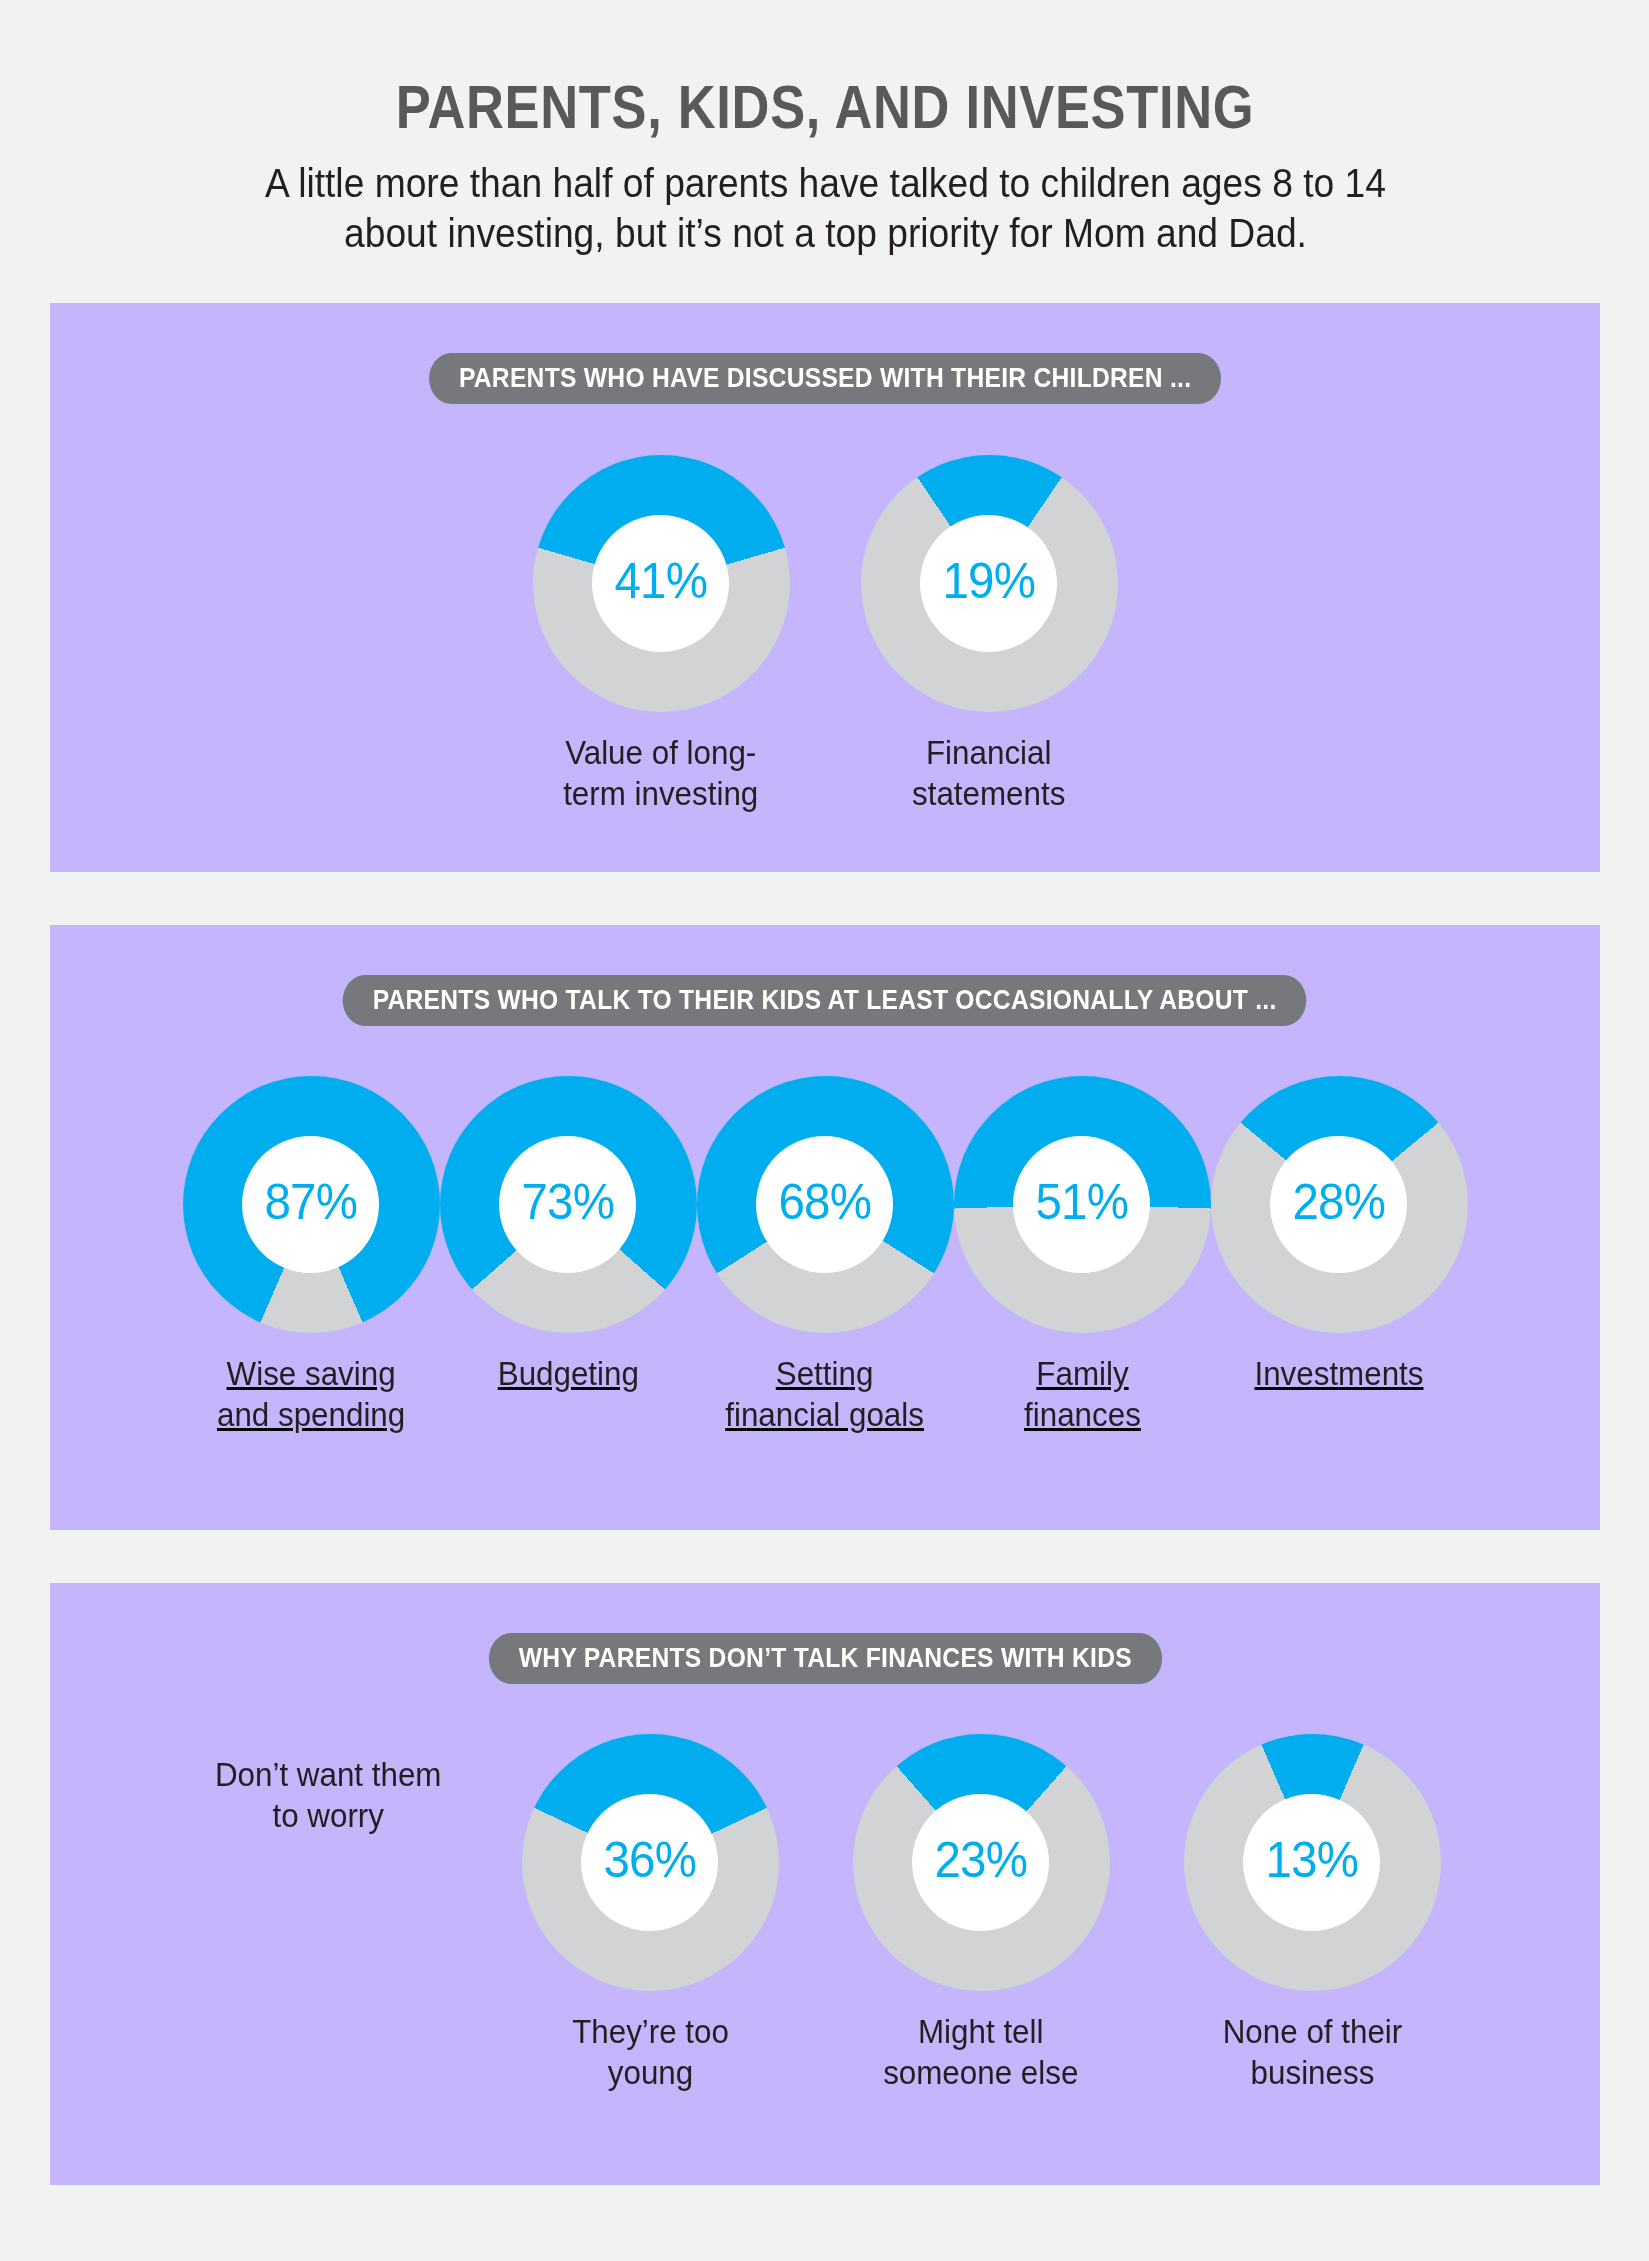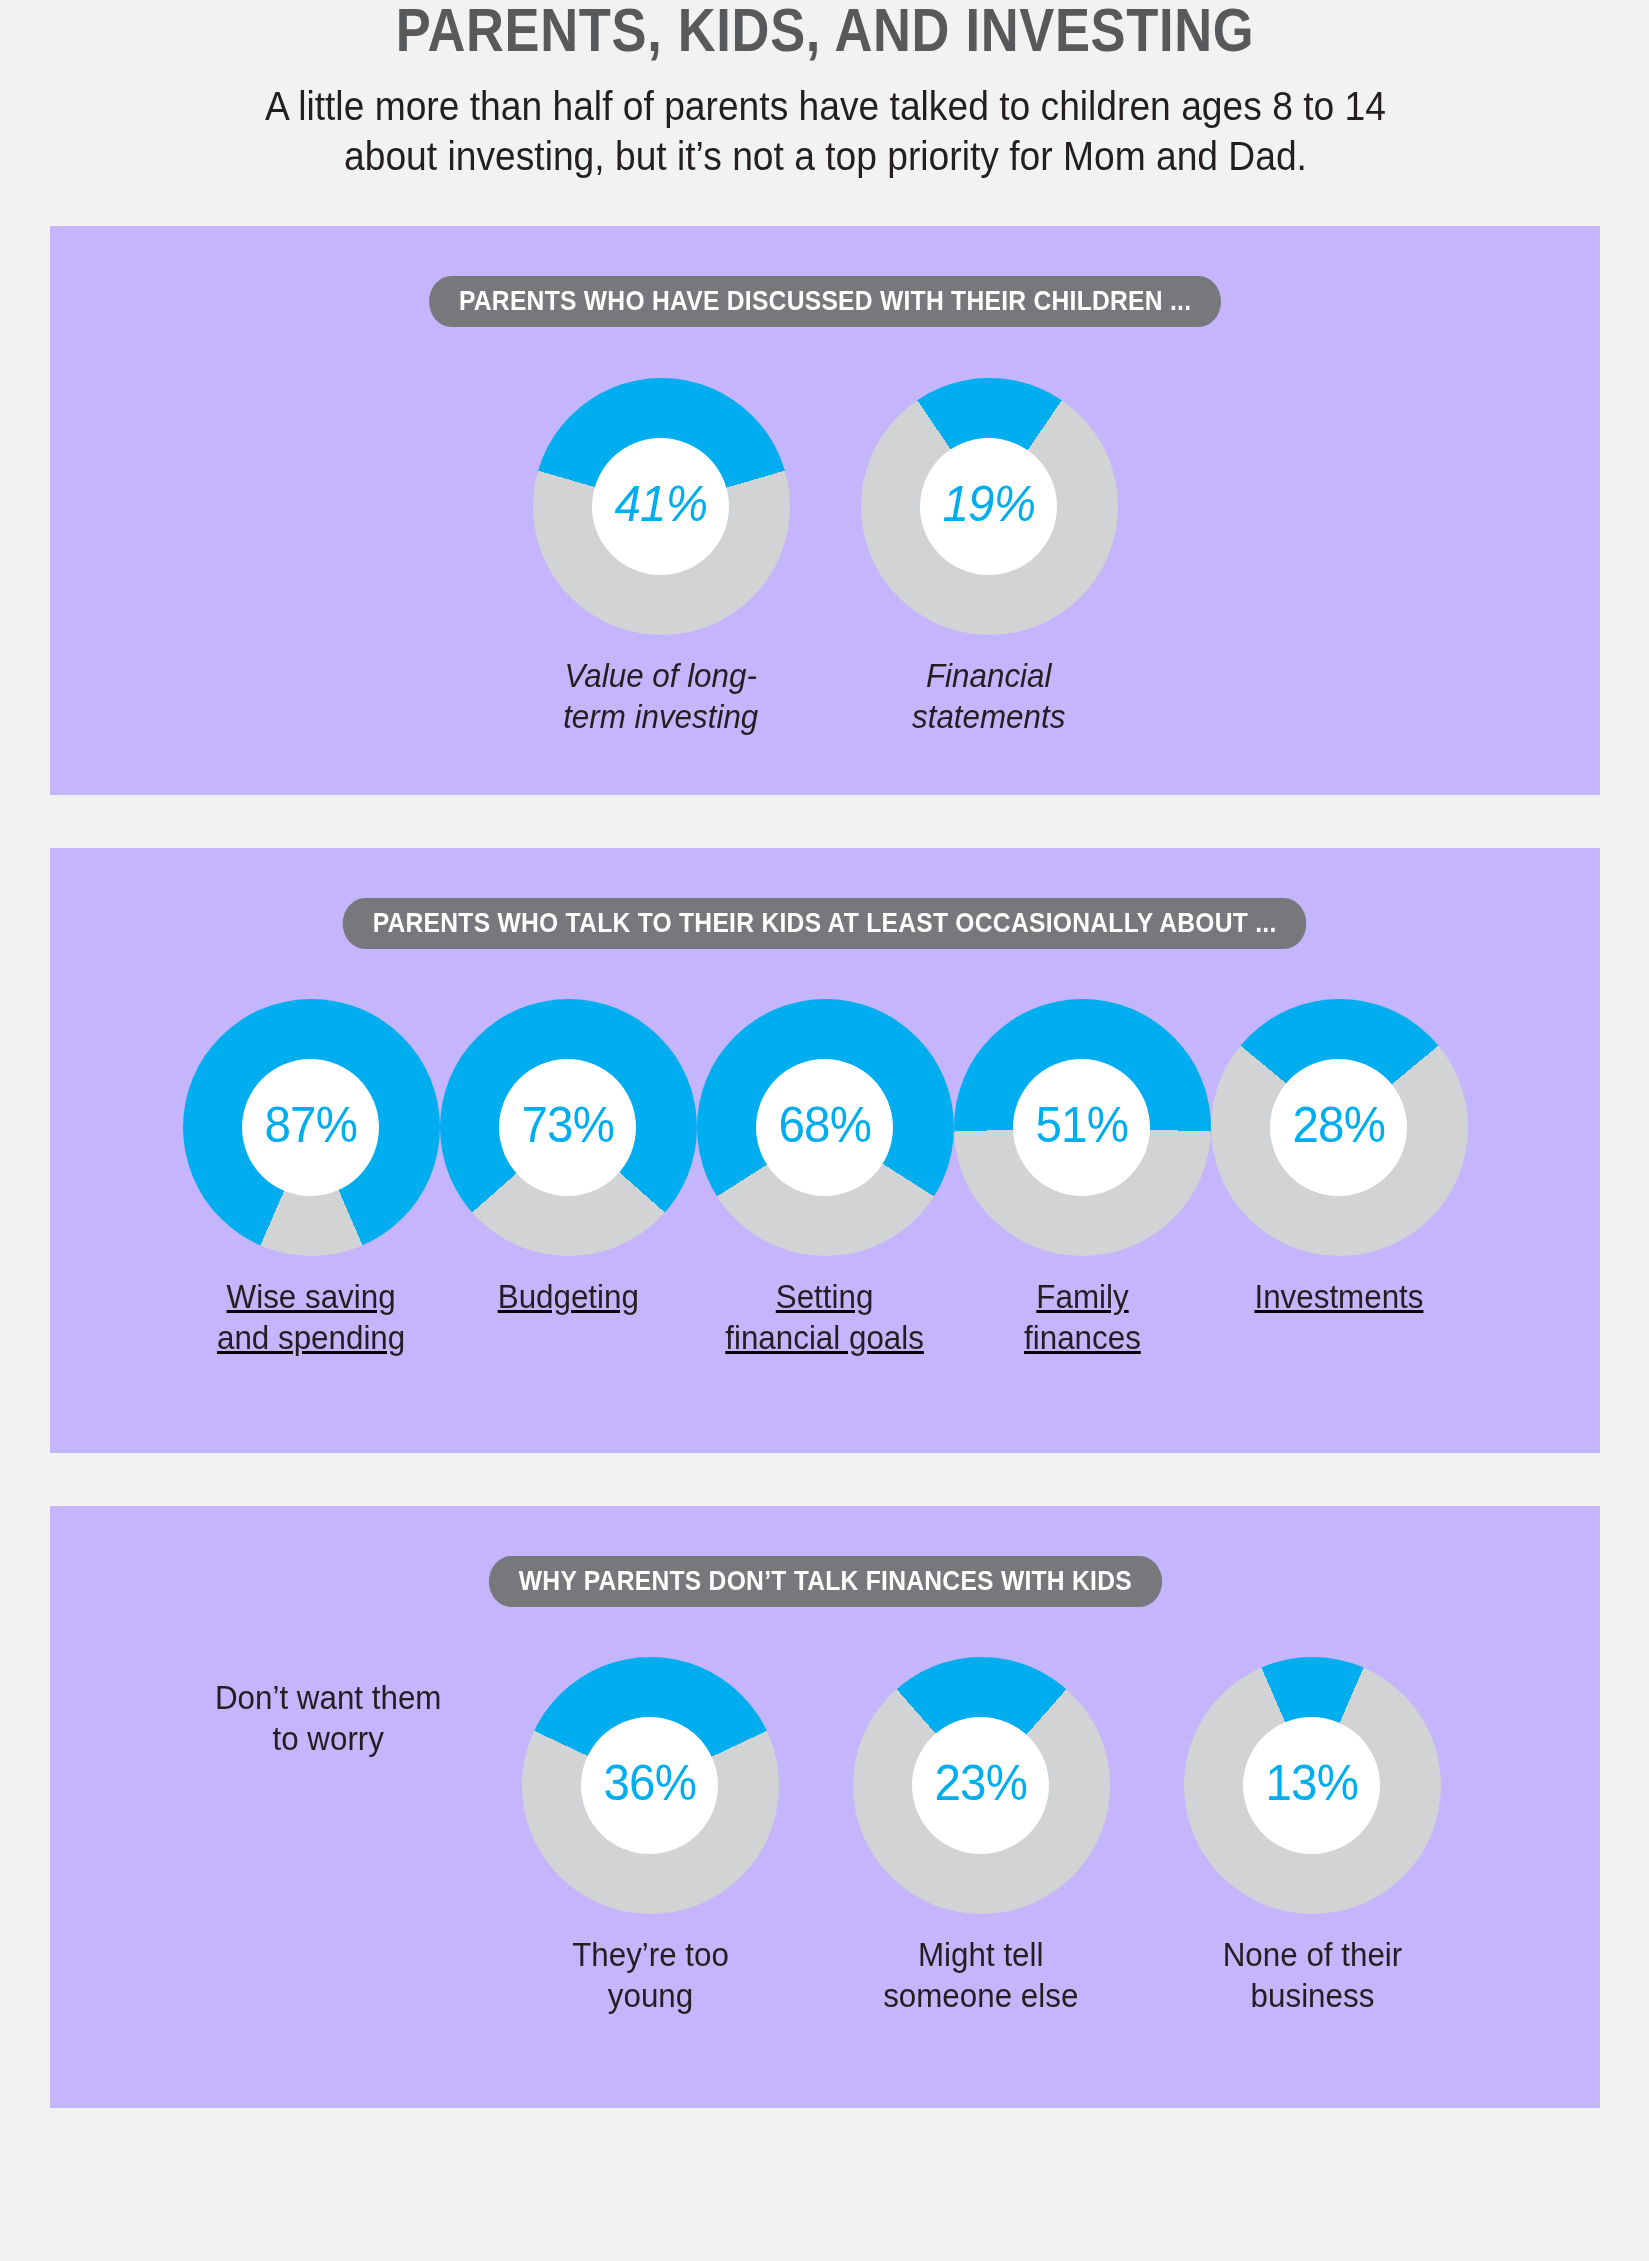--- a/index.html
+++ b/index.html
@@ -11,20 +11,21 @@
     width: 1650px;
     height: 2261px;
     background: #f2f2f2;
     font-family: "Liberation Sans", sans-serif;
     -webkit-font-smoothing: antialiased;
     overflow: hidden;
   }
 
   
   .header {
+    padding-top: 77px;
     text-align: center;
   }
   .page-title {
     font-family: "Liberation Sans", sans-serif;
     font-size: 61px;
     font-weight: bold;
     letter-spacing: 0.8px;
     color: #58595b;
     line-height: 1.0;
     margin: 0 0 21px 0;
@@ -78,21 +79,21 @@
     line-height: 1;
     transform: scaleX(0.88);
   }
 
   
   .donut-row {
     display: flex;
     justify-content: center;
     align-items: flex-start;
   }
-  .row-gap-1 { gap: 71px; margin-top: 51px; font-style: italic; }
+  .row-gap-1 { gap: 71px; margin-top: 51px; }
   .row-gap-2 {  margin-top: 50px; }
   .row-gap-3 { gap: 74px;  margin-top: 50px; }
 
   .donut-item {
     display: flex;
     flex-direction: column;
     align-items: center;
   }
 
   .donut {

